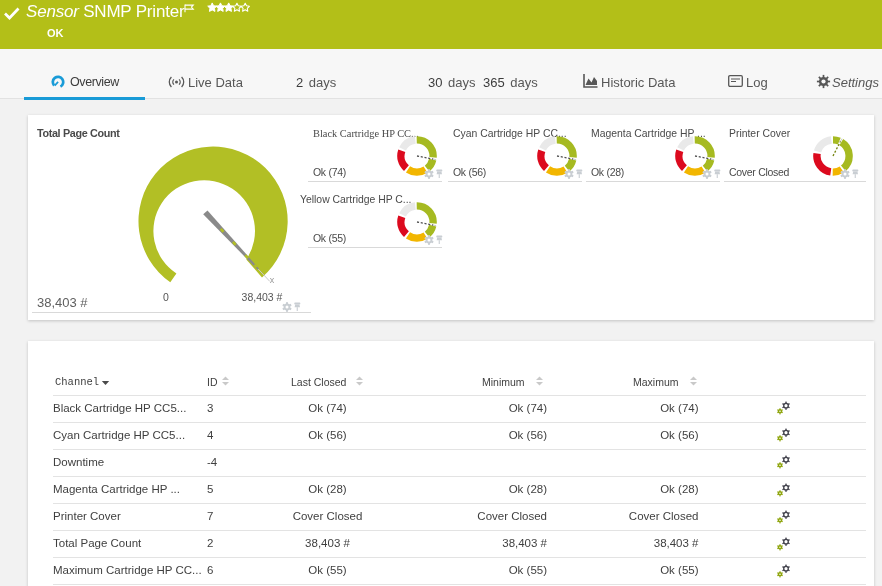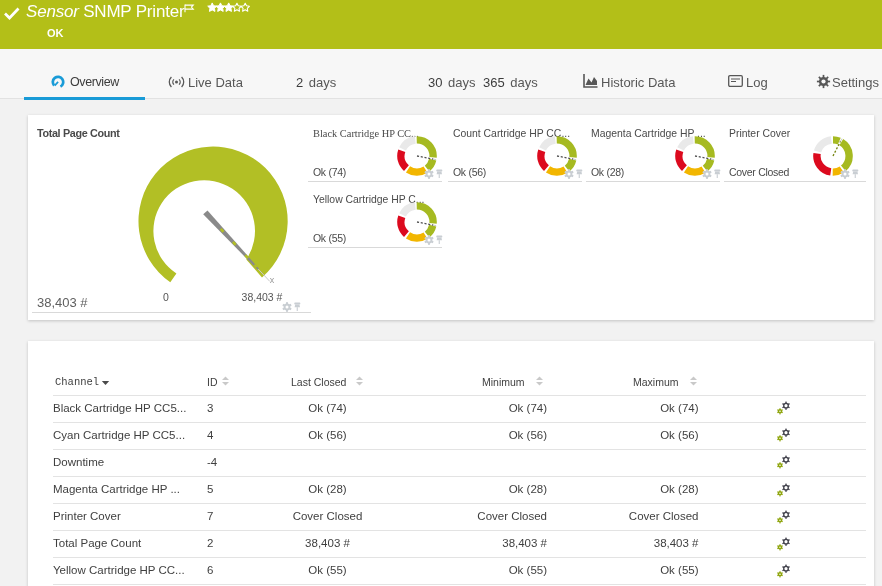--- a/index.html
+++ b/index.html
@@ -74,21 +74,21 @@
 <svg class="abs" style="left:816px; top:74px;" width="15" height="15" viewBox="0 0 15 15">
   <g fill="#575757">
     <rect x="6.65" y="0.9" width="1.7" height="13.2" transform="rotate(0 7.5 7.5)"></rect>
     <rect x="6.65" y="0.9" width="1.7" height="13.2" transform="rotate(45 7.5 7.5)"></rect>
     <rect x="6.65" y="0.9" width="1.7" height="13.2" transform="rotate(90 7.5 7.5)"></rect>
     <rect x="6.65" y="0.9" width="1.7" height="13.2" transform="rotate(135 7.5 7.5)"></rect>
     <circle cx="7.5" cy="7.5" r="4.6"></circle>
   </g>
   <circle cx="7.5" cy="7.5" r="2.1" fill="#f7f7f7"></circle>
 </svg>
-<div class="tabtxt" style="left:832px;">Settings</div>
+<div class="tabtxt" style="left:832px;font-style:italic;">Settings</div>
 
 <div id="panel1" class="abs"></div>
 <div class="tiletitle" style="left:37px; top:127px; font-size:10.8px; font-weight:bold; letter-spacing:-0.35px;">Total Page Count</div>
 
 <svg class="abs" style="left:128px; top:132px;" width="190" height="170" viewBox="0 0 190 170">
   <path d="M 42.30 150.30 A 74.6 74.6 0 1 1 134.00 145.50 L 118.30 127.40 A 50.8 50.8 0 1 0 48.40 141.50 Z" fill="#b2bf25"></path>
   <line x1="130.2" y1="137.0" x2="141.8" y2="149.4" stroke="#c9c9c9" stroke-width="1"></line>
   <polygon points="75.2,82.3 129.5,137.7 130.9,136.4 79.5,78.4" fill="#8a8a8a"></polygon>
   <g fill="#b2bf25">
         <rect x="-2.0" y="-1.3" width="4.0" height="2.6" transform="translate(94.1,98.3) rotate(47)"></rect>
@@ -124,21 +124,21 @@
     <rect x="4" y="1.2" width="2" height="9.6" fill="#c9ced3" transform="rotate(60 5 6)"></rect>
     <rect x="4" y="1.2" width="2" height="9.6" fill="#c9ced3" transform="rotate(120 5 6)"></rect>
    </g>
    <circle cx="5" cy="6" r="1.5" fill="#fff"></circle>
    <rect x="12.3" y="1.6" width="6" height="1.8" rx="0.7"></rect>
    <path d="M13.2 3.4 H17.4 L18 6.2 H12.6 Z"></path>
    <rect x="14.7" y="6.2" width="1.1" height="3.8"></rect>
   </g>
 </svg>
 <div class="tileline" style="left:308px; top:181px; width:134px;"></div>
-<div class="tiletitle" style="left:453px; top:128px;">Count Cartridge HP CC...</div>
+<div class="tiletitle" style="left:453px; top:128px;">Cyan Cartridge HP CC...</div>
 <svg class="abs" style="left:537px; top:136px;" width="40" height="40" viewBox="0 0 40 40">
   <path d="M 19.72 3.90 A 16.1 16.1 0 0 1 36.04 21.40" fill="none" stroke="#a6ba21" stroke-width="7.4"></path>
   <path d="M 35.69 23.62 A 16.1 16.1 0 0 1 30.13 32.51" fill="none" stroke="#a6ba21" stroke-width="7.4"></path>
   <path d="M 28.53 33.65 A 16.1 16.1 0 0 1 11.00 33.35" fill="none" stroke="#f2b600" stroke-width="7.4"></path>
   <path d="M 9.44 32.15 A 16.1 16.1 0 0 1 4.78 14.76" fill="none" stroke="#dc0a1e" stroke-width="7.4"></path>
   <path d="M 5.53 12.94 A 16.1 16.1 0 0 1 18.32 3.99" fill="none" stroke="#e9e9e9" stroke-width="7.4"></path>
   <line x1="20" y1="20" x2="36.2" y2="23.1" stroke="#4f4f4f" stroke-width="1.3" stroke-dasharray="2.1,1.7"></line>
   <line x1="36.2" y1="23.1" x2="39.1" y2="23.7" stroke="#bbb" stroke-width="0.8"></line>
 </svg>
 <div class="tilestatus" style="left:453px; top:166px;">Ok (56)</div>
@@ -202,21 +202,21 @@
     <rect x="4" y="1.2" width="2" height="9.6" fill="#c9ced3" transform="rotate(60 5 6)"></rect>
     <rect x="4" y="1.2" width="2" height="9.6" fill="#c9ced3" transform="rotate(120 5 6)"></rect>
    </g>
    <circle cx="5" cy="6" r="1.5" fill="#fff"></circle>
    <rect x="12.3" y="1.6" width="6" height="1.8" rx="0.7"></rect>
    <path d="M13.2 3.4 H17.4 L18 6.2 H12.6 Z"></path>
    <rect x="14.7" y="6.2" width="1.1" height="3.8"></rect>
   </g>
 </svg>
 <div class="tileline" style="left:724px; top:181px; width:142px;"></div>
-<div class="tiletitle" style="left:313px; top:194px;">Yellow Cartridge HP C...</div>
+<div class="tiletitle" style="left:300px; top:194px;">Yellow Cartridge HP C...</div>
 <svg class="abs" style="left:397px; top:202px;" width="40" height="40" viewBox="0 0 40 40">
   <path d="M 19.72 3.90 A 16.1 16.1 0 0 1 36.04 21.40" fill="none" stroke="#a6ba21" stroke-width="7.4"></path>
   <path d="M 35.69 23.62 A 16.1 16.1 0 0 1 30.13 32.51" fill="none" stroke="#a6ba21" stroke-width="7.4"></path>
   <path d="M 28.53 33.65 A 16.1 16.1 0 0 1 11.00 33.35" fill="none" stroke="#f2b600" stroke-width="7.4"></path>
   <path d="M 9.44 32.15 A 16.1 16.1 0 0 1 4.78 14.76" fill="none" stroke="#dc0a1e" stroke-width="7.4"></path>
   <path d="M 5.53 12.94 A 16.1 16.1 0 0 1 18.32 3.99" fill="none" stroke="#e9e9e9" stroke-width="7.4"></path>
   <line x1="20" y1="20" x2="36.2" y2="23.1" stroke="#4f4f4f" stroke-width="1.3" stroke-dasharray="2.1,1.7"></line>
   <line x1="36.2" y1="23.1" x2="39.1" y2="23.7" stroke="#bbb" stroke-width="0.8"></line>
 </svg>
 <div class="tilestatus" style="left:313px; top:232px;">Ok (55)</div>
@@ -398,21 +398,21 @@
    <circle cx="11" cy="4.7" r="1.6" fill="#fff"></circle>
   </g>
   <g fill="#8ea40c">
    <circle cx="5" cy="10.3" r="2.2"></circle>
    <rect x="4.5" y="7.1" width="1.0" height="6.4"></rect>
    <rect x="4.5" y="7.1" width="1.0" height="6.4" transform="rotate(60 5 10.3)"></rect>
    <rect x="4.5" y="7.1" width="1.0" height="6.4" transform="rotate(120 5 10.3)"></rect>
    <circle cx="5" cy="10.3" r="0.8" fill="#fff"></circle>
   </g>
 </svg>
-<div class="trow" style="left:53px; top:557.3px; height:27px; line-height:27px;">Yellow Cartridge HP CC...</div>
+<div class="trow" style="left:53px; top:557.3px; height:27px; line-height:27px;">Maximum Cartridge HP CC...</div>
 <div class="trow" style="left:207px; top:557.3px; height:27px; line-height:27px;">6</div>
 <div class="trow" style="left:247px; width:161px; text-align:center; top:557.3px; height:27px; line-height:27px;">Ok (55)</div>
 <div class="trow" style="left:407px; width:140px; text-align:right; top:557.3px; height:27px; line-height:27px;">Ok (55)</div>
 <div class="trow" style="left:558px; width:140.5px; text-align:right; top:557.3px; height:27px; line-height:27px;">Ok (55)</div>
 <svg class="abs" style="left:775px; top:563.8px;" width="17" height="15" viewBox="0 0 17 15">
   <g fill="#41414b">
    <circle cx="11" cy="4.7" r="2.9"></circle>
    <rect x="10.3" y="0.6" width="1.4" height="8.2"></rect>
    <rect x="10.3" y="0.6" width="1.4" height="8.2" transform="rotate(60 11 4.7)"></rect>
    <rect x="10.3" y="0.6" width="1.4" height="8.2" transform="rotate(120 11 4.7)"></rect>

